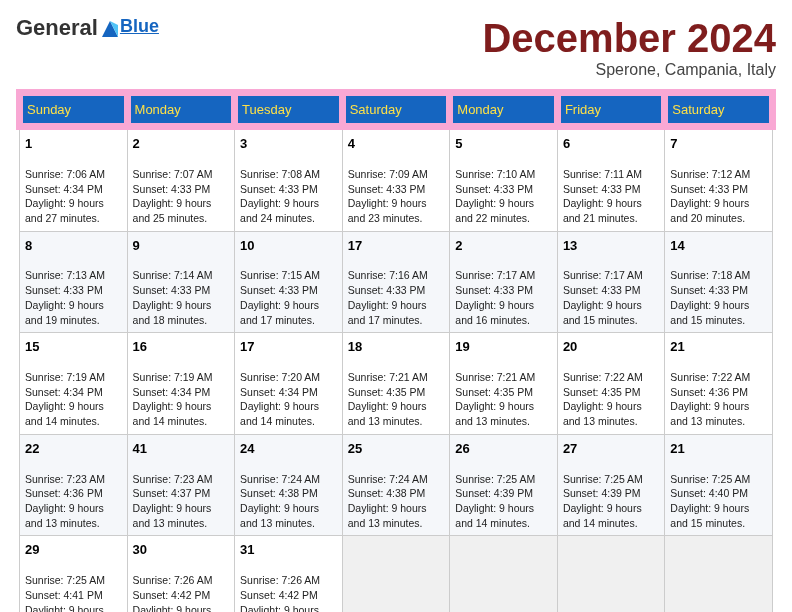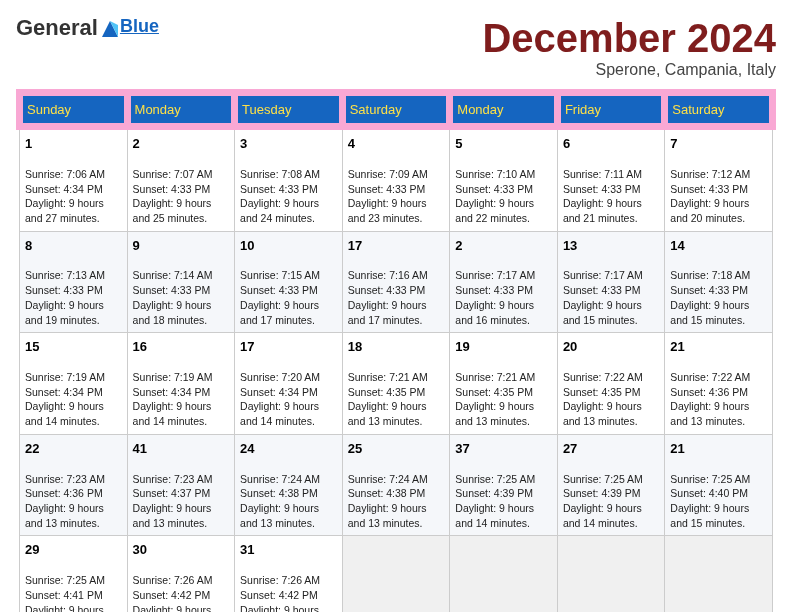--- a/index.html
+++ b/index.html
@@ -212,21 +212,21 @@
         </td>
         <td>
           <span class="day-number">24</span>
           <div class="day-detail">Sunrise: 7:24 AM<br>Sunset: 4:38 PM<br>Daylight: 9 hours and 13 minutes.</div>
         </td>
         <td>
           <span class="day-number">25</span>
           <div class="day-detail">Sunrise: 7:24 AM<br>Sunset: 4:38 PM<br>Daylight: 9 hours and 13 minutes.</div>
         </td>
         <td>
-          <span class="day-number">37</span>
+          <span class="day-number">26</span>
           <div class="day-detail">Sunrise: 7:25 AM<br>Sunset: 4:39 PM<br>Daylight: 9 hours and 14 minutes.</div>
         </td>
         <td>
           <span class="day-number">27</span>
           <div class="day-detail">Sunrise: 7:25 AM<br>Sunset: 4:39 PM<br>Daylight: 9 hours and 14 minutes.</div>
         </td>
         <td>
           <span class="day-number">21</span>
           <div class="day-detail">Sunrise: 7:25 AM<br>Sunset: 4:40 PM<br>Daylight: 9 hours and 15 minutes.</div>
         </td>

